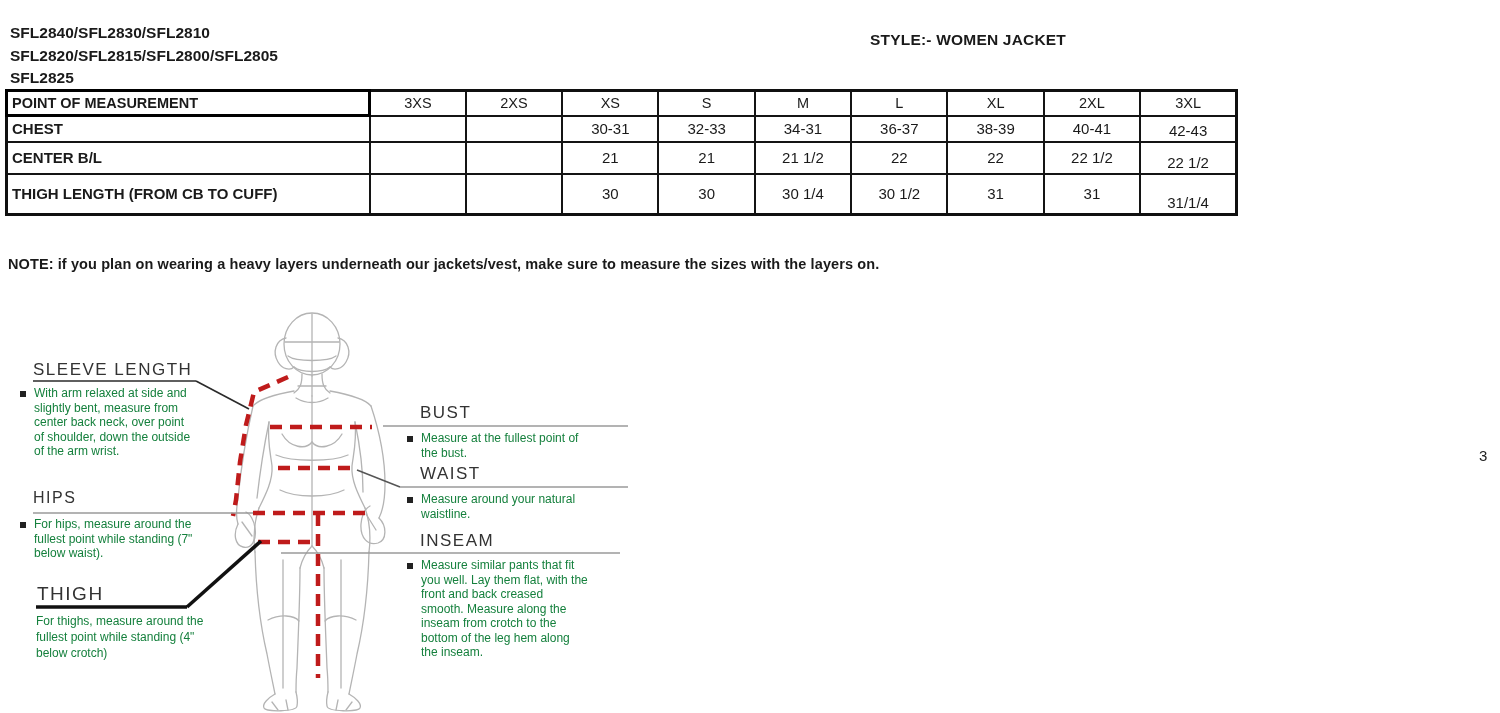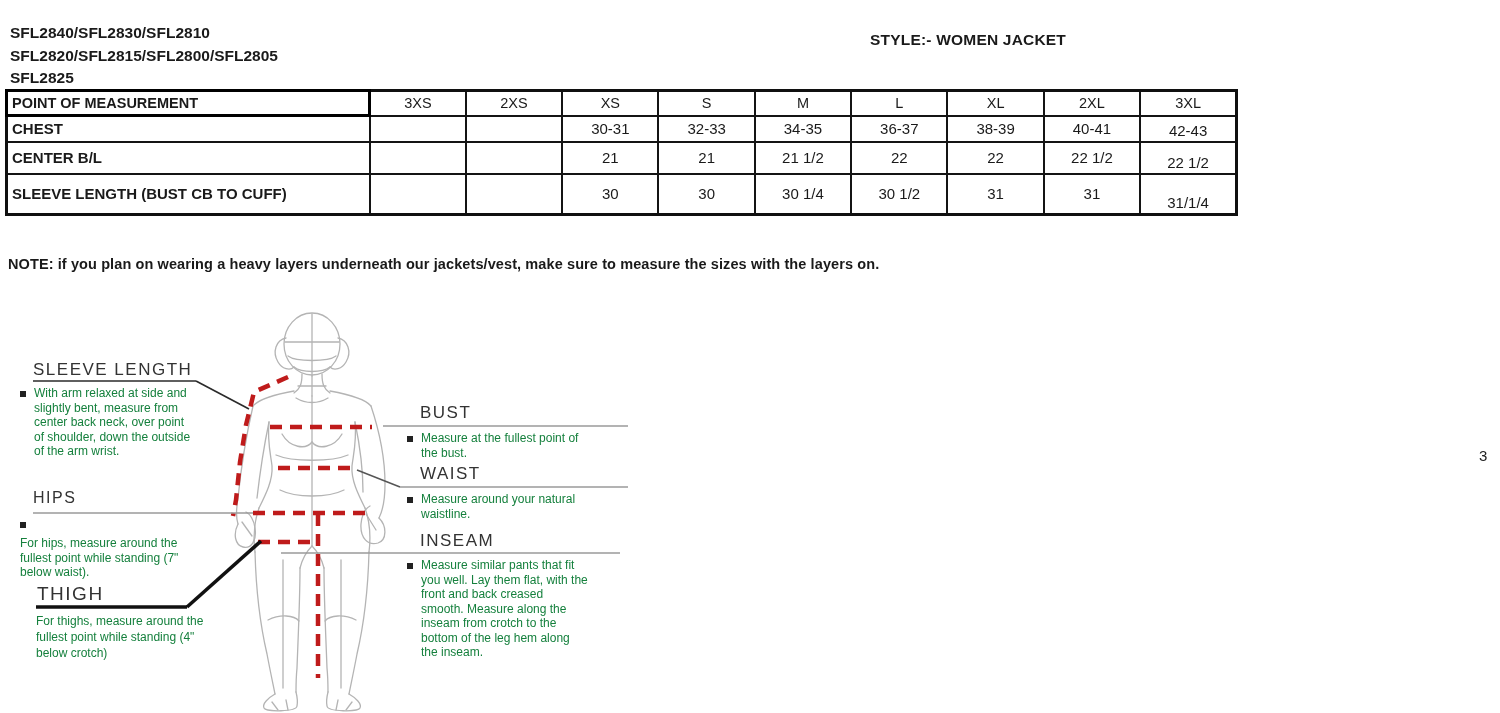--- a/index.html
+++ b/index.html
@@ -32,21 +32,21 @@
   
   #diagram-svg { position:absolute; left:0; top:0; width:1500px; height:713px; z-index:1; pointer-events:none; }
 
   .g-title { position:absolute; color:#333; letter-spacing:1.5px; font-weight:normal; z-index:2; }
   .g-body { position:absolute; display:flex; gap:8px; color:#15803d; font-size:12px; line-height:14.5px; z-index:2; }
   .g-body .sq { flex:0 0 auto; width:6px; height:6px; background:#222; margin-top:5px; }
 
   #t-sleeve { left:33px; top:360px; font-size:17px; }
   #b-sleeve { left:20px; top:386px; width:172px; }
   #t-hips   { left:33px; top:489px; font-size:16px; }
-  #b-hips   { left:20px; top:517px; width:176px;flex-direction:column; }
+  #b-hips   { left:20px; top:517px; width:176px; }
   #t-thigh  { left:37px; top:583px; font-size:19px; }
   #b-thigh  { left:36px; top:613px; width:192px; font-size:12px; line-height:16px; }
   #t-bust   { left:420px; top:403px; font-size:17px; }
   #b-bust   { left:407px; top:431px; width:182px; }
   #t-waist  { left:420px; top:464px; font-size:17px; }
   #b-waist  { left:407px; top:492px; width:182px; }
   #t-inseam { left:420px; top:531px; font-size:17px; }
   #b-inseam { left:407px; top:558px; width:182px; }
 </style>
 </head>
@@ -77,40 +77,40 @@
           <th class="colh">3XL</th>
         </tr>
       </thead>
       <tbody>
         <tr>
           <td class="rowlab">CHEST</td>
           <td></td>
           <td></td>
           <td>30-31</td>
           <td>32-33</td>
-          <td>34-35</td>
+          <td>34-31</td>
           <td>36-37</td>
           <td>38-39</td>
           <td>40-41</td>
           <td>42-43</td>
         </tr>
         <tr>
           <td class="rowlab">CENTER B/L</td>
           <td></td>
           <td></td>
           <td>21</td>
           <td>21</td>
           <td>21 1/2</td>
           <td>22</td>
           <td>22</td>
           <td>22 1/2</td>
           <td>22 1/2</td>
         </tr>
         <tr>
-          <td class="rowlab">SLEEVE LENGTH (BUST CB TO CUFF)</td>
+          <td class="rowlab">THIGH LENGTH (FROM CB TO CUFF)</td>
           <td></td>
           <td></td>
           <td>30</td>
           <td>30</td>
           <td>30 1/4</td>
           <td>30 1/2</td>
           <td>31</td>
           <td>31</td>
           <td>31/1/4</td>
         </tr>

